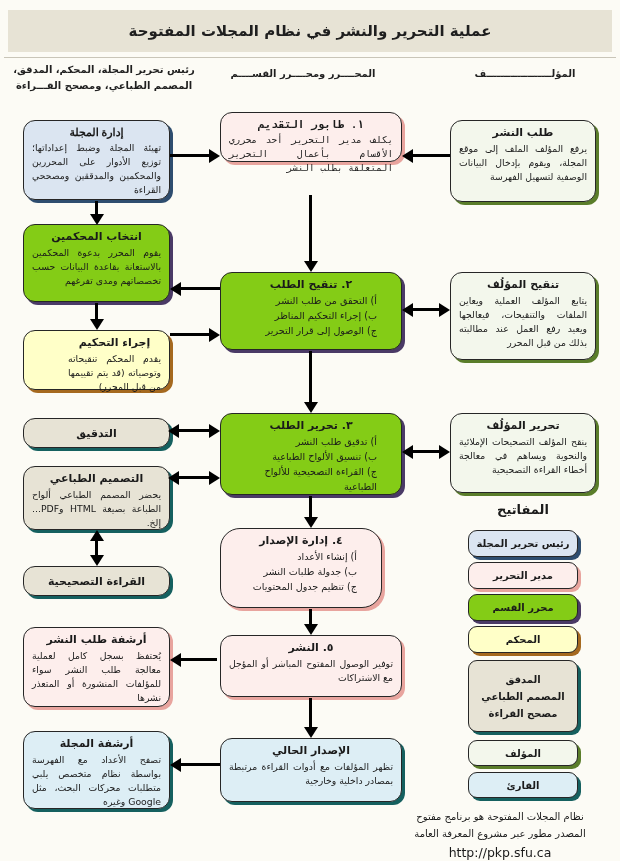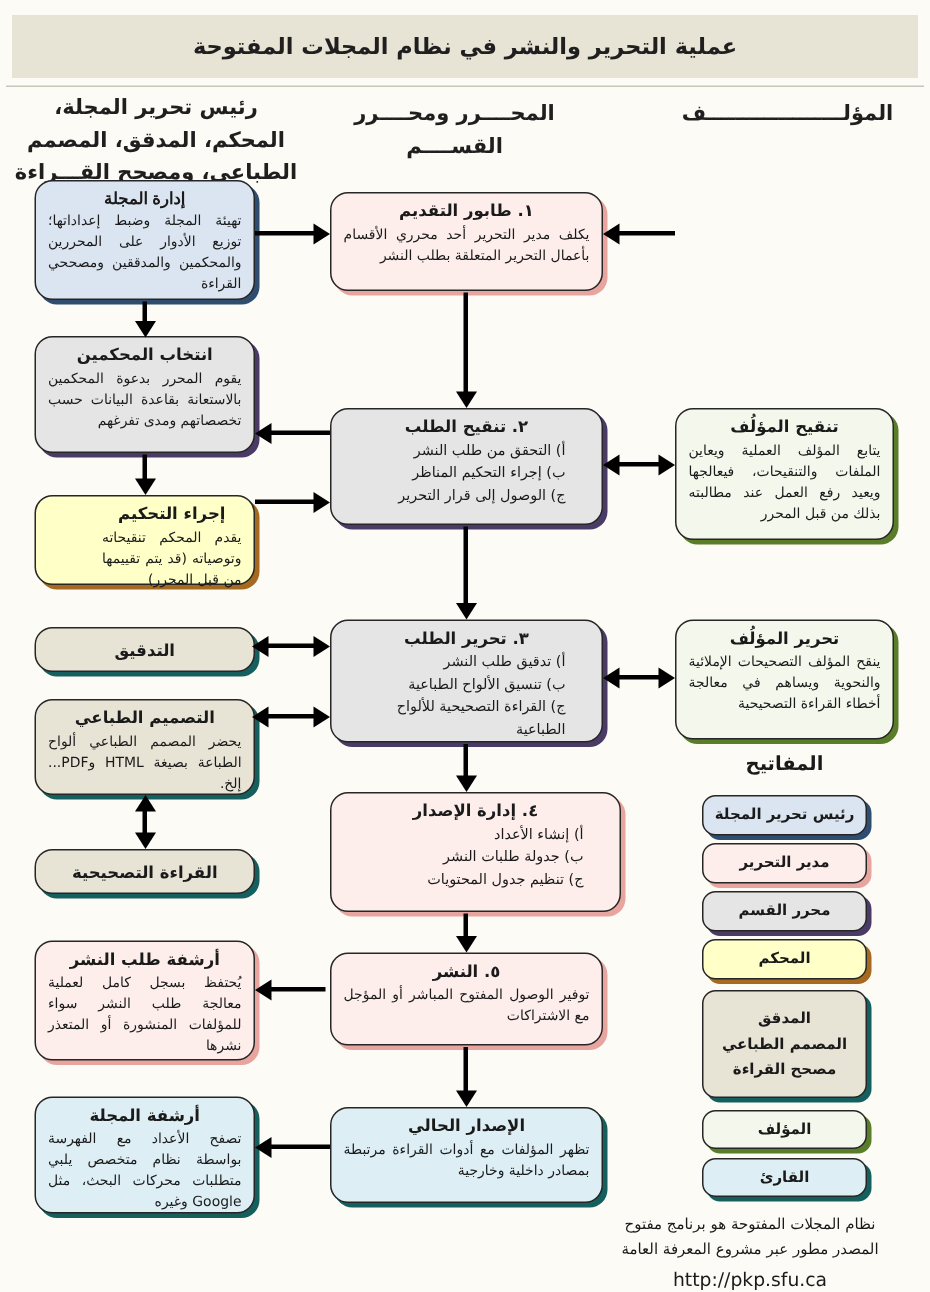--- a/index.html
+++ b/index.html
@@ -3,33 +3,33 @@
 <meta charset="utf-8">
 <style>
   html,body{margin:0;padding:0;}
   body{font-family:"DejaVu Sans",sans-serif;background:#fcfbf5;}
   #stage{position:relative;width:620px;height:861px;background:#fcfbf5;overflow:hidden;direction:rtl;}
 
   .titlebar{position:absolute;left:8px;top:10px;width:604px;height:42px;background:#e7e3d5;
     display:flex;align-items:center;justify-content:center;font-size:15px;font-weight:bold;color:#1f1f1f;}
   .divider{position:absolute;left:4px;top:57px;width:612px;height:1px;background:#c9c5b8;}
 
-  .colhead{position:absolute;font-size:14px;font-weight:bold;color:#1f1f1f;text-align:center;line-height:1.55;}
+  .colhead{position:absolute;font-size:10px;font-weight:bold;color:#1f1f1f;text-align:center;line-height:1.55;}
 
   .box{position:absolute;box-sizing:border-box;border:1.5px solid #262626;border-radius:12px;
     padding:5px 8px 4px;color:#1a1a1a;}
   .box .bt{font-size:11px;font-weight:bold;text-align:center;margin-bottom:3px;}
   .box .bb{font-size:9.3px;line-height:1.5;text-align:justify;}
   .box .bl{font-size:9.6px;line-height:1.55;text-align:right;padding-right:16px;}
   .box.simple{display:flex;align-items:center;justify-content:center;padding:2px;}
   .box.simple .bt{margin:1px;}
 
   .c-blue  {background:#dbe5f1;box-shadow:3px 3px 0 #2e4d6f;}
   .c-pink  {background:#fdeeec;box-shadow:3px 3px 0 #e8a49e;}
-  .c-lav   {background:#e5e5e5;box-shadow:3px 3px 0 #4a3a66;}
+  .c-lav   {background:#84cc16;box-shadow:3px 3px 0 #4a3a66;}
   .c-yellow{background:#ffffc8;box-shadow:3px 3px 0 #a5691f;}
   .c-beige {background:#e7e3d5;box-shadow:3px 3px 0 #15605f;}
   .c-green {background:#f3f7ec;box-shadow:3px 3px 0 #5a7d2a;}
   .c-lblue {background:#ddeef5;box-shadow:3px 3px 0 #15605f;}
 
   .legend-title{position:absolute;left:450px;top:502px;width:146px;text-align:center;
     font-size:13px;font-weight:bold;color:#1a1a1a;}
   .key{position:absolute;left:468px;width:110px;height:27px;box-sizing:border-box;
     border:1.4px solid #262626;border-radius:9px;display:flex;align-items:center;justify-content:center;
     font-size:10px;font-weight:bold;color:#1a1a1a;flex-direction:column;line-height:1.7;}
@@ -54,46 +54,50 @@
 
 <div id="stage">
 
   <div class="titlebar">عملية التحرير والنشر في نظام المجلات المفتوحة</div>
   <div class="divider"></div>
 
   <div class="colhead" style="left:438px;top:66px;width:174px;">المؤلـــــــــــــــــــف</div>
   <div class="colhead" style="left:205px;top:66px;width:196px;">المحــــرر ومحــــرر القســــم</div>
   <div class="colhead" style="left:8px;top:62px;width:192px;">رئيس تحرير المجلة، المحكم، المدقق، المصمم الطباعي، ومصحح القـــراءة</div>
 
+  <div class="box c-green" style="left:450px;top:120px;width:146px;height:82px;">
+    <div class="bt">طلب النشر</div>
+    <div class="bb">يرفع المؤلف الملف إلى موقع المجلة، ويقوم بإدخال البيانات الوصفية لتسهيل الفهرسة</div>
+  </div>
   <div class="box c-green" style="left:450px;top:272px;width:146px;height:88px;">
     <div class="bt">تنقيح المؤلُف</div>
     <div class="bb">يتابع المؤلف العملية ويعاين الملفات والتنقيحات، فيعالجها ويعيد رفع العمل عند مطالبته بذلك من قبل المحرر</div>
   </div>
   <div class="box c-green" style="left:450px;top:413px;width:146px;height:80px;">
     <div class="bt">تحرير المؤلُف</div>
     <div class="bb">ينقح المؤلف التصحيحات الإملائية والنحوية ويساهم في معالجة أخطاء القراءة التصحيحية</div>
   </div>
 
-  <div class="box c-pink" style="left:220px;top:128px;width:182px;height:66px;">
+  <div class="box c-pink" style="left:220px;top:112px;width:182px;height:50px;font-family:Liberation Mono, monospace;">
     <div class="bt">١. طابور التقديم</div>
     <div class="bb">يكلف مدير التحرير أحد محرري الأقسام بأعمال التحرير المتعلقة بطلب النشر</div>
   </div>
   <div class="box c-lav" style="left:220px;top:272px;width:182px;height:78px;">
     <div class="bt">٢. تنقيح الطلب</div>
     <div class="bl">أ)  التحقق من طلب النشر</div>
     <div class="bl">ب) إجراء التحكيم المناظر</div>
     <div class="bl">ج) الوصول إلى قرار التحرير</div>
   </div>
   <div class="box c-lav" style="left:220px;top:413px;width:182px;height:82px;">
     <div class="bt">٣. تحرير الطلب</div>
     <div class="bl">أ)  تدقيق طلب النشر</div>
     <div class="bl">ب) تنسيق الألواح الطباعية</div>
     <div class="bl">ج) القراءة التصحيحية للألواح الطباعية</div>
   </div>
-  <div class="box c-pink" style="left:220px;top:528px;width:194px;height:80px;">
+  <div class="box c-pink" style="left:220px;top:528px;width:162px;height:80px;border-radius:20px;">
     <div class="bt">٤. إدارة الإصدار</div>
     <div class="bl">أ)  إنشاء الأعداد</div>
     <div class="bl">ب) جدولة طلبات النشر</div>
     <div class="bl">ج) تنظيم جدول المحتويات</div>
   </div>
   <div class="box c-pink" style="left:220px;top:635px;width:182px;height:62px;">
     <div class="bt">٥. النشر</div>
     <div class="bb">توفير الوصول المفتوح المباشر أو المؤجل مع الاشتراكات</div>
   </div>
   <div class="box c-lblue" style="left:220px;top:738px;width:182px;height:64px;">

